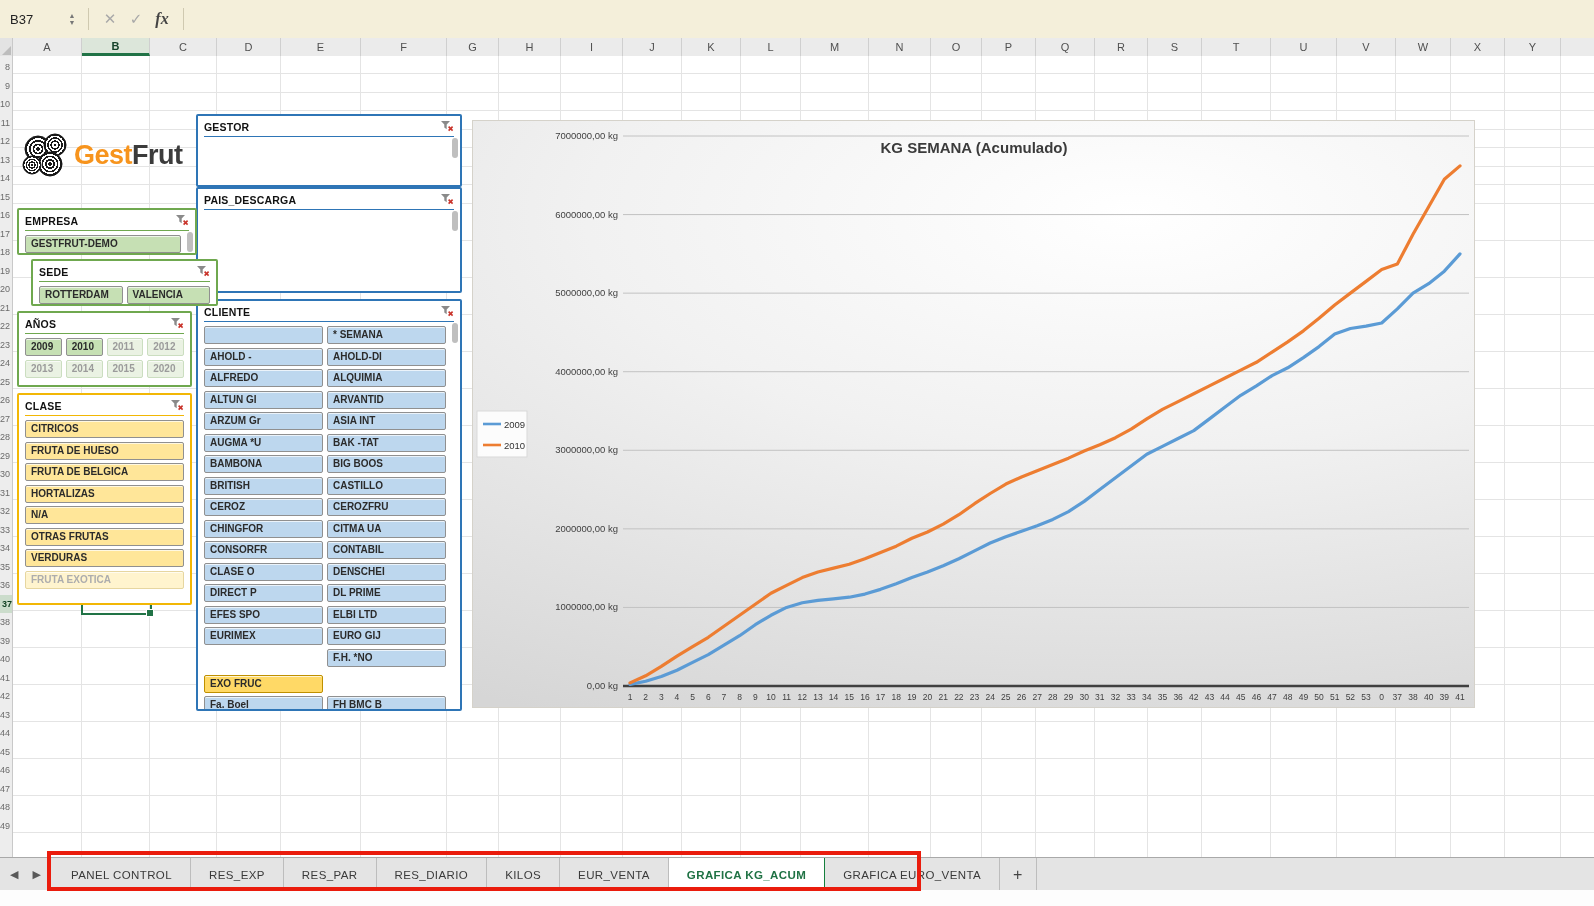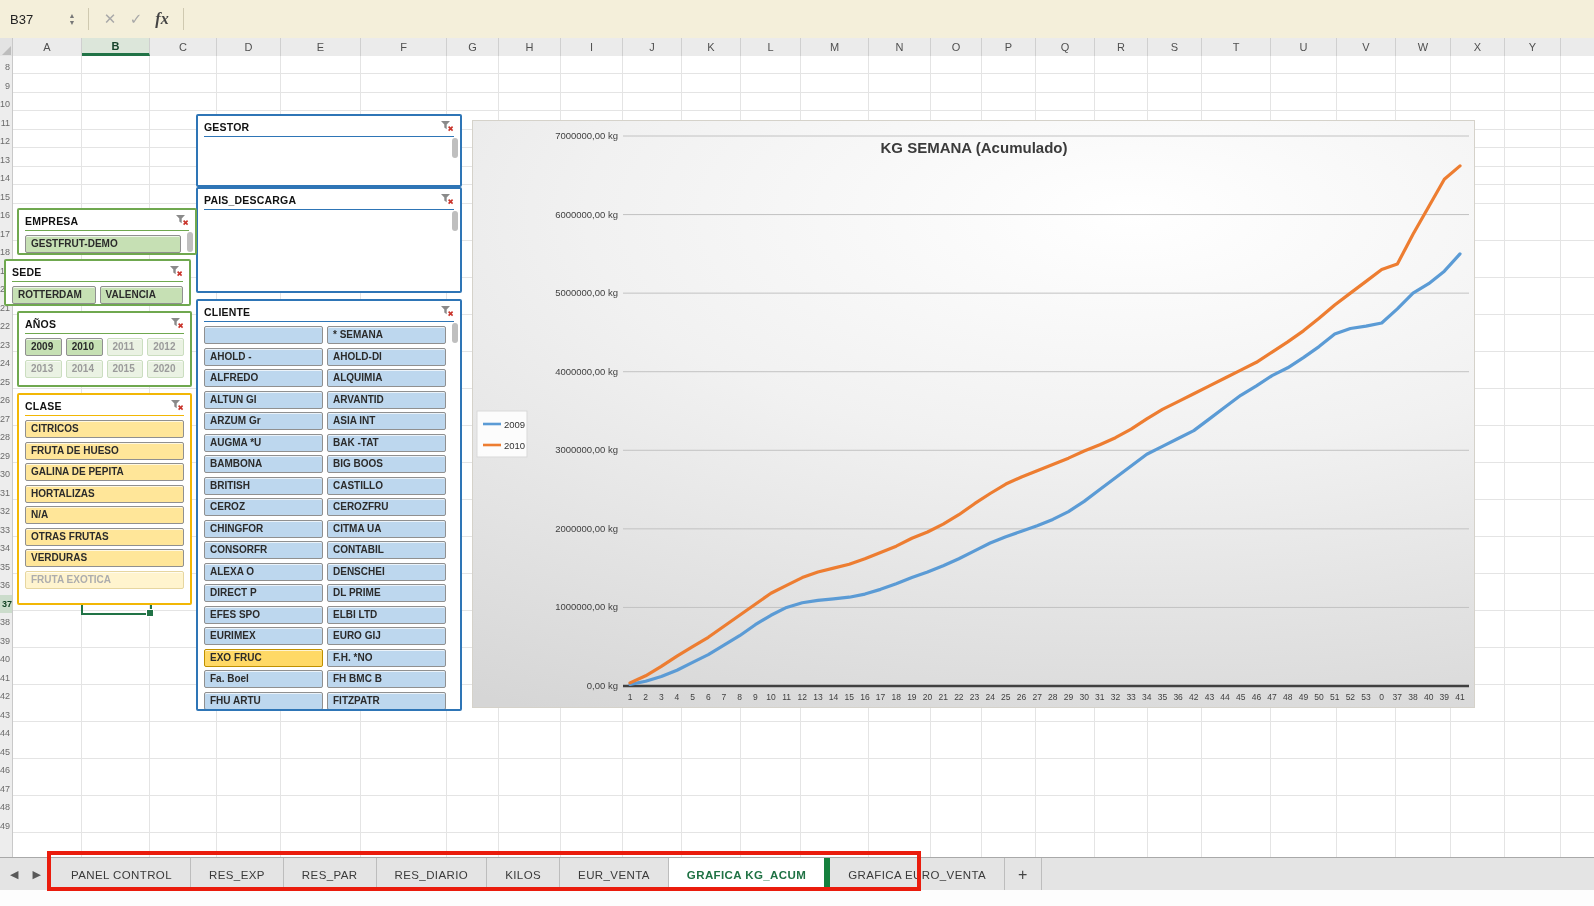--- a/index.html
+++ b/index.html
@@ -71,44 +71,44 @@
   .theme-blue .sl-head{border-color:#2E75B6;}
   .theme-gold.slicer{border-color:#F2B705;}
   .theme-gold .sl-head{border-color:#F2B705;}
 
   .theme-green .sl-item.on{background:#C6E0B4;}
   .theme-blue  .sl-item.on{background:#BDD7EE;}
   .theme-gold  .sl-item.on{background:#FFE699;}
   .theme-blue  .sl-item.off{background:#E7F0F9;color:#9B9B9B;border-color:#C3D6E8;}
   .theme-gold  .sl-item.off{background:#FFF4CE;color:#ADADAD;border-color:#E6D6A0;}
   .theme-green .sl-item.off{background:#EAF2E3;color:#9B9B9B;border-color:#CBDEC0;}
-  .sl-item.hot{background:#FFD966 !important;border-color:#BF9000 !important;}
+  .sl-item.hot{background:#FFD966 !important;border-color:#BF9000 !important;margin-top:26px;}
 
   #slicer-empresa{left:17px;top:152px;width:180px;height:47px;}
-  #slicer-sede{left:4px;top:203px;width:187px;height:47px;}
+  #slicer-sede{left:31px;top:203px;width:187px;height:47px;}
   #slicer-anos{left:17px;top:255px;width:175px;height:76px;}
   #slicer-clase{left:17px;top:337px;width:175px;height:212px;}
   #slicer-gestor{left:196px;top:58px;width:266px;height:73px;}
   #slicer-pais{left:196px;top:131px;width:266px;height:106px;}
   #slicer-cliente{left:196px;top:243px;width:266px;height:412px;overflow:hidden;}
   #slicer-empresa .sl-items,#slicer-gestor .sl-items,#slicer-pais .sl-items,#slicer-cliente .sl-items{margin-right:8px;}
 
   
   .chart-panel{position:absolute;left:472px;top:64px;width:1003px;height:588px;
      border:1px solid #D5D2CA;box-sizing:border-box;
      background:radial-gradient(ellipse 130% 95% at 66% 16%, #ffffff 0%, #f1f1f1 42%, #d6d6d6 100%);}
   .chart-panel svg{position:absolute;left:0;top:0;}
 
   
   .tabbar{position:absolute;left:0;top:857px;width:1594px;height:33px;background:#E4E4E4;
           border-top:1px solid #A9A9A9;display:flex;align-items:stretch;}
   .navbtns{display:flex;align-items:center;gap:14px;padding:0 12px 0 10px;color:#595959;font-size:11px;}
   .tab{display:flex;align-items:center;padding:0 18px;font-size:11.5px;color:#3A3A3A;
        border-right:1px solid #BDBDBD;letter-spacing:0.4px;}
-  .tab.active{background:#FFFFFF;color:#1F7244;font-weight:bold;border-right:6px solid #15803d;}
+  .tab.active{background:#FFFFFF;color:#1F7244;font-weight:bold;border-right:1px solid #15803d;}
   .tab.plus{padding:0 13px;font-size:16px;color:#444;}
   .below-tabs{position:absolute;left:0;top:890px;width:1594px;height:16px;background:#FDFDFD;}
 
   
   .annot{position:absolute;left:47px;top:851px;width:874px;height:40px;border:4px solid #EA1C0D;
          z-index:60;pointer-events:none;box-sizing:border-box;}
 </style>
 </head>
 <body>
 
@@ -229,20 +229,39 @@
         <div class="rown" style="top: 686.5px;">45</div>
         <div class="rown" style="top: 705px;">46</div>
         <div class="rown" style="top: 723.5px;">47</div>
         <div class="rown" style="top: 742px;">48</div>
         <div class="rown" style="top: 760.5px;">49</div>
       </div>
     <div class="selcell" id="selCell" style="left: 81px; top: 537.5px; width: 67px; height: 17px;">
       <div class="fill-handle"></div>
     </div>
 
+    <div class="logo">
+      <svg width="54" height="52" viewBox="0 0 54 52">
+        <defs>
+          <radialGradient id="rga" spreadMethod="repeat" r="0.14">
+            <stop offset="0" stop-color="#1a1a1a"></stop>
+              <stop offset="0.49" stop-color="#1a1a1a"></stop>
+            <stop offset="0.51" stop-color="#ffffff"></stop>
+              <stop offset="1" stop-color="#ffffff"></stop>
+          </radialGradient>
+        </defs>
+        <circle cx="20" cy="20" r="13" fill="url(#rga)" stroke="#111" stroke-width="1"></circle>
+        <circle cx="37" cy="16" r="11" fill="url(#rga)" stroke="#111" stroke-width="1"></circle>
+        <circle cx="32" cy="35" r="12" fill="url(#rga)" stroke="#111" stroke-width="1"></circle>
+        <circle cx="14" cy="36" r="9" fill="url(#rga)" stroke="#111" stroke-width="1"></circle>
+      </svg>
+      <div class="logo-text">
+        <span class="g1">Gest</span><span class="g2">Frut</span>
+      </div>
+    </div>
 
     <div class="slicer theme-blue" id="slicer-gestor">
         <div class="sl-head">
           <span class="sl-title">GESTOR</span>
           <span><svg width="14" height="12" viewBox="0 0 14 12">
               <path d="M1 1 h9 l-3.3 3.6 v4.6 l-2.4 -1.7 v-2.9 z" fill="#8a8a8a"></path>
               <path d="M8.6 6.6 L12.6 10.6 M12.6 6.6 L8.6 10.6" stroke="#C9342B" stroke-width="1.6"></path>
             </svg></span>
         </div>
         <div class="sl-scroll">
@@ -285,21 +304,21 @@
           <div class="sl-item on">BAMBONA</div>
           <div class="sl-item on">BIG BOOS</div>
           <div class="sl-item on">BRITISH</div>
           <div class="sl-item on">CASTILLO</div>
           <div class="sl-item on">CEROZ</div>
           <div class="sl-item on">CEROZFRU</div>
           <div class="sl-item on">CHINGFOR</div>
           <div class="sl-item on">CITMA UA</div>
           <div class="sl-item on">CONSORFR</div>
           <div class="sl-item on">CONTABIL</div>
-          <div class="sl-item on">ALEXA O</div>
+          <div class="sl-item on">CLASE O</div>
           <div class="sl-item on">DENSCHEI</div>
           <div class="sl-item on">DIRECT P</div>
           <div class="sl-item on">DL PRIME</div>
           <div class="sl-item on">EFES SPO</div>
           <div class="sl-item on">ELBI LTD</div>
           <div class="sl-item on">EURIMEX</div>
           <div class="sl-item on">EURO GIJ</div>
           <div class="sl-item on hot">EXO FRUC</div>
           <div class="sl-item on">F.H. *NO</div>
           <div class="sl-item on">Fa. Boel</div>
@@ -362,21 +381,21 @@
         <div class="sl-head">
           <span class="sl-title">CLASE</span>
           <span><svg width="14" height="12" viewBox="0 0 14 12">
               <path d="M1 1 h9 l-3.3 3.6 v4.6 l-2.4 -1.7 v-2.9 z" fill="#8a8a8a"></path>
               <path d="M8.6 6.6 L12.6 10.6 M12.6 6.6 L8.6 10.6" stroke="#C9342B" stroke-width="1.6"></path>
             </svg></span>
         </div>
         <div class="sl-items" style="grid-template-columns: repeat(1, 1fr);">
           <div class="sl-item on">CITRICOS</div>
           <div class="sl-item on">FRUTA DE HUESO</div>
-          <div class="sl-item on">GALINA DE PEPITA</div>
+          <div class="sl-item on">FRUTA DE BELGICA</div>
           <div class="sl-item on">HORTALIZAS</div>
           <div class="sl-item on">N/A</div>
           <div class="sl-item on">OTRAS FRUTAS</div>
           <div class="sl-item on">VERDURAS</div>
           <div class="sl-item off">FRUTA EXOTICA</div>
         </div>
       </div>
 
     <div class="chart-panel">
       <svg id="chartSvg" width="1001" height="586" viewBox="0 0 1001 586">

